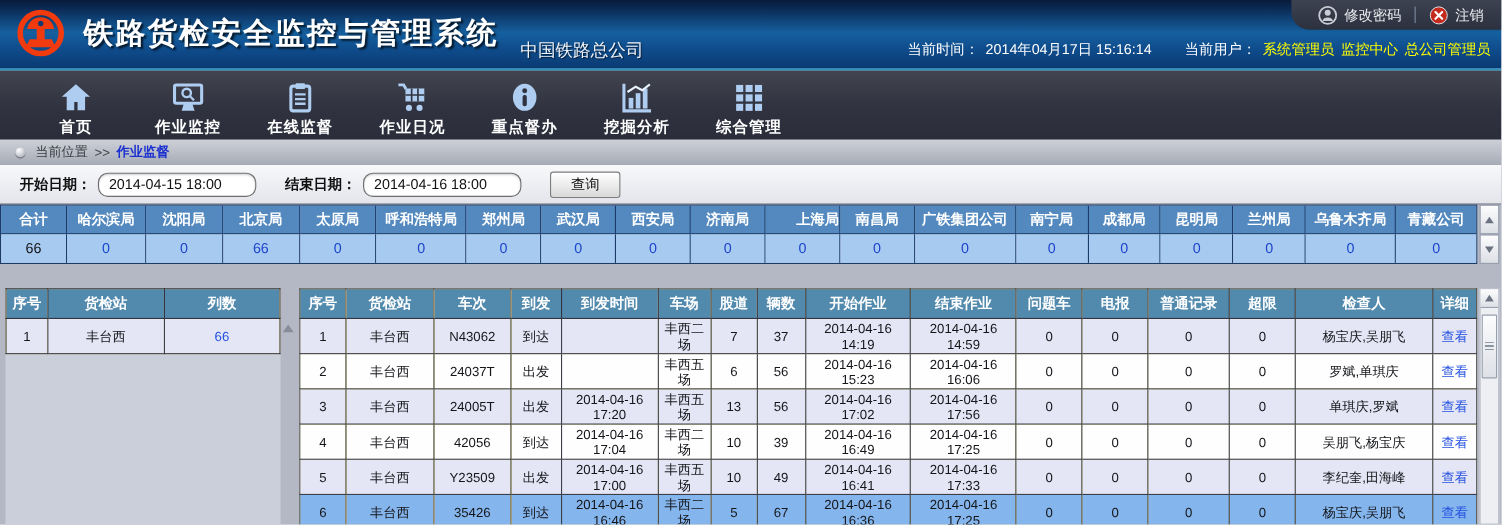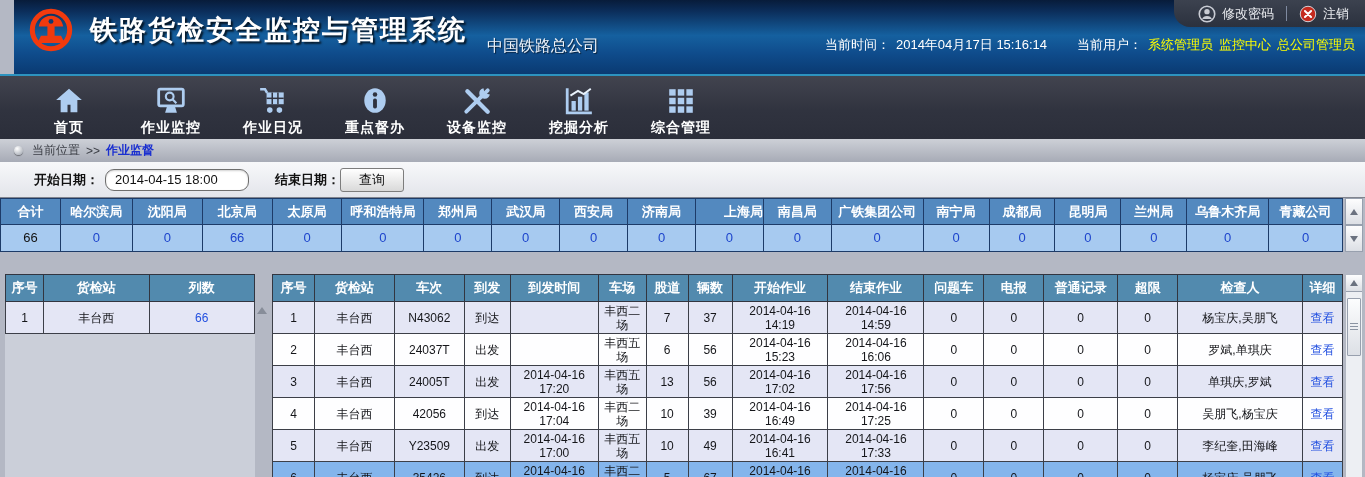--- a/index.html
+++ b/index.html
@@ -1,21 +1,21 @@
 <!DOCTYPE html>
 <html><head>
 <meta charset="utf-8">
 <style>
   html,body{margin:0;padding:0;}
   .page{position:relative;width:1365px;height:477px;overflow:hidden;background:#b4b8c4;
         font-family:"Liberation Sans","DejaVu Sans",sans-serif;-webkit-font-smoothing:antialiased;}
 
   
-  .topbar{position:relative;height:74px;
-    background:linear-gradient(180deg,#081c3a 0%,#0b2c58 14%,#15609f 48%,#0f4c8c 72%,#0a3a72 100%);margin-left:14px;}
+  .topbar{position:relative;height:62px;
+    background:linear-gradient(180deg,#081c3a 0%,#0b2c58 14%,#15609f 48%,#0f4c8c 72%,#0a3a72 100%);}
   .brand{position:absolute;left:14px;top:7px;display:flex;align-items:center;}
   .logo{width:46px;height:46px;margin-right:16px;}
   .app-title{color:#fff;font-size:27px;font-weight:bold;letter-spacing:2px;
     text-shadow:2px 2px 2px rgba(0,0,0,.75);}
   .app-subtitle{color:#eef3f9;font-size:16px;margin-left:20px;position:relative;top:16px;
     text-shadow:1px 1px 1px rgba(0,0,0,.6);}
   .account-panel{position:absolute;right:0;top:0;height:27px;display:flex;align-items:center;
     gap:12px;padding:0 16px 0 24px;background:linear-gradient(180deg,#3c424f,#2b313e);
     border-bottom-left-radius:16px;color:#e9ebef;font-size:13px;}
   .acct{display:flex;align-items:center;gap:6px;cursor:pointer;}
@@ -38,21 +38,21 @@
   
   .crumb-bar{height:23px;background:linear-gradient(180deg,#cdd0d7,#a7abb6);
     display:flex;align-items:center;padding-left:14px;font-size:12px;color:#3a3d44;}
   .crumb-dot{width:9px;height:9px;border-radius:50%;margin-right:9px;
     background:radial-gradient(circle at 35% 30%,#ffffff,#9aa0aa);box-shadow:0 1px 1px rgba(0,0,0,.4);}
   .crumb-cur{color:#1a2fd0;font-weight:bold;margin-left:6px;cursor:pointer;}
   .crumb-sep{margin-left:6px;}
 
   
   .filter-bar{height:35px;background:linear-gradient(180deg,#f7f8fa,#e3e5eb);
-    border-bottom:1px solid #80848e;display:flex;align-items:center;padding-left:34px;
+    border-bottom:1px solid #80848e;display:flex;align-items:center;padding-left:18px;
     font-size:13px;font-weight:bold;color:#111;}
   .date-input{height:20px;width:124px;margin:0 26px 0 6px;border:1px solid #6e6e6e;border-radius:9px;
     padding:0 9px;font-size:13px;color:#111;background:#fff;box-shadow:inset 0 1px 2px rgba(0,0,0,.18);
     font-family:"Liberation Sans",sans-serif;}
   .query-btn{height:24px;width:64px;border:1px solid #7d7d7d;border-radius:3px;
     background:linear-gradient(180deg,#ffffff,#d9d9d9);font-size:13px;color:#111;
     font-family:"Liberation Sans",sans-serif;cursor:pointer;}
 
   
   .summary-area{position:relative;height:55px;}
@@ -168,50 +168,52 @@
             <circle cx="12.8" cy="9.8" r="3.6" fill="none" stroke="#aecdf0" stroke-width="2"></circle>
             <line x1="15.4" y1="12.4" x2="19" y2="16" stroke="#aecdf0" stroke-width="2"></line>
             <path d="M10.5 18.5 L8.5 25 h11 l-2-6.5 Z" fill="#aecdf0"></path>
           </svg>
         </span>
         <span class="nav-label">作业监控</span>
       </div>
       <div class="nav-item">
         <span class="nav-icon">
           <svg viewBox="0 0 28 28">
+            <rect x="6" y="4" width="16" height="21" rx="2" fill="none" stroke="#aecdf0" stroke-width="2.6"></rect>
+            <rect x="10" y="1.5" width="8" height="5" rx="1" fill="#aecdf0"></rect>
+            <line x1="9.5" y1="11" x2="18.5" y2="11" stroke="#aecdf0" stroke-width="2"></line>
+            <line x1="9.5" y1="15" x2="18.5" y2="15" stroke="#aecdf0" stroke-width="2"></line>
+            <line x1="9.5" y1="19" x2="18.5" y2="19" stroke="#aecdf0" stroke-width="2"></line>
+          </svg>
+        </span>
+        <span class="nav-label">在线监督</span>
+      </div>
+      <div class="nav-item">
+        <span class="nav-icon">
+          <svg viewBox="0 0 28 28">
             <path d="M2 3 h4.5 l2 3.5" stroke="#aecdf0" stroke-width="2.4" fill="none"></path>
             <rect x="8" y="6" width="16" height="11" fill="#aecdf0"></rect>
             <line x1="13.3" y1="6" x2="13.3" y2="17" stroke="#30333f" stroke-width="1.4"></line>
             <line x1="18.6" y1="6" x2="18.6" y2="17" stroke="#30333f" stroke-width="1.4"></line>
             <line x1="8" y1="11.5" x2="24" y2="11.5" stroke="#30333f" stroke-width="1.4"></line>
             <circle cx="11" cy="22.5" r="2.6" fill="#aecdf0"></circle>
             <circle cx="20" cy="22.5" r="2.6" fill="#aecdf0"></circle>
           </svg>
         </span>
         <span class="nav-label">作业日况</span>
       </div>
       <div class="nav-item">
         <span class="nav-icon">
           <svg viewBox="0 0 28 28">
             <ellipse cx="14" cy="13.5" rx="10" ry="11.5" fill="#aecdf0"></ellipse>
             <circle cx="14" cy="8" r="2.1" fill="#30333f"></circle>
             <rect x="12.2" y="11.6" width="3.6" height="9.4" rx="1.6" fill="#30333f"></rect>
           </svg>
         </span>
         <span class="nav-label">重点督办</span>
-      </div>
-      <div class="nav-item">
-        <span class="nav-icon">
-          <svg viewBox="0 0 28 28">
-            <path d="M5 5 L24 24" stroke="#aecdf0" stroke-width="4" stroke-linecap="round"></path>
-            <path d="M24 4 L4 24" stroke="#aecdf0" stroke-width="3.6" stroke-linecap="round"></path>
-            <path d="M20 2 a5 5 0 1 0 6 6 l-4-1 -1-1 Z" fill="#aecdf0"></path>
-          </svg>
-        </span>
-        <span class="nav-label">设备监控</span>
       </div>
       <div class="nav-item">
         <span class="nav-icon">
           <svg viewBox="0 0 28 28">
             <path d="M3 2 V25 H26" stroke="#aecdf0" stroke-width="2.6" fill="none"></path>
             <rect x="7" y="14" width="4" height="9" fill="#aecdf0"></rect>
             <rect x="13" y="10" width="4" height="13" fill="#aecdf0"></rect>
             <rect x="19" y="6" width="4" height="17" fill="#aecdf0"></rect>
             <path d="M6 9 L13 4.5 L18.5 7.5 L25 2.5" stroke="#e8f2fc" stroke-width="1.8" fill="none"></path>
           </svg>
@@ -242,20 +244,21 @@
     <span class="crumb-dot"></span>
     <span>当前位置</span>
     <span class="crumb-sep">&gt;&gt;</span>
     <span class="crumb-cur">作业监督</span>
   </div>
 
   <div class="filter-bar">
     <span>开始日期：</span>
     <input class="date-input" value="2014-04-15 18:00" style="">
     <span>结束日期：</span>
+    <input class="date-input" value="2014-04-16 18:00" style="">
     <button class="query-btn">查询</button>
   </div>
 
   <div class="summary-area">
     <div class="summary-tbl">
       <div class="sum-row">
           <div class="sum-cell sum-head" style="width: 60px;">合计</div>
           <div class="sum-cell sum-head" style="width: 72px;">哈尔滨局</div>
           <div class="sum-cell sum-head" style="width: 70px;">沈阳局</div>
           <div class="sum-cell sum-head" style="width: 70px;">北京局</div>

